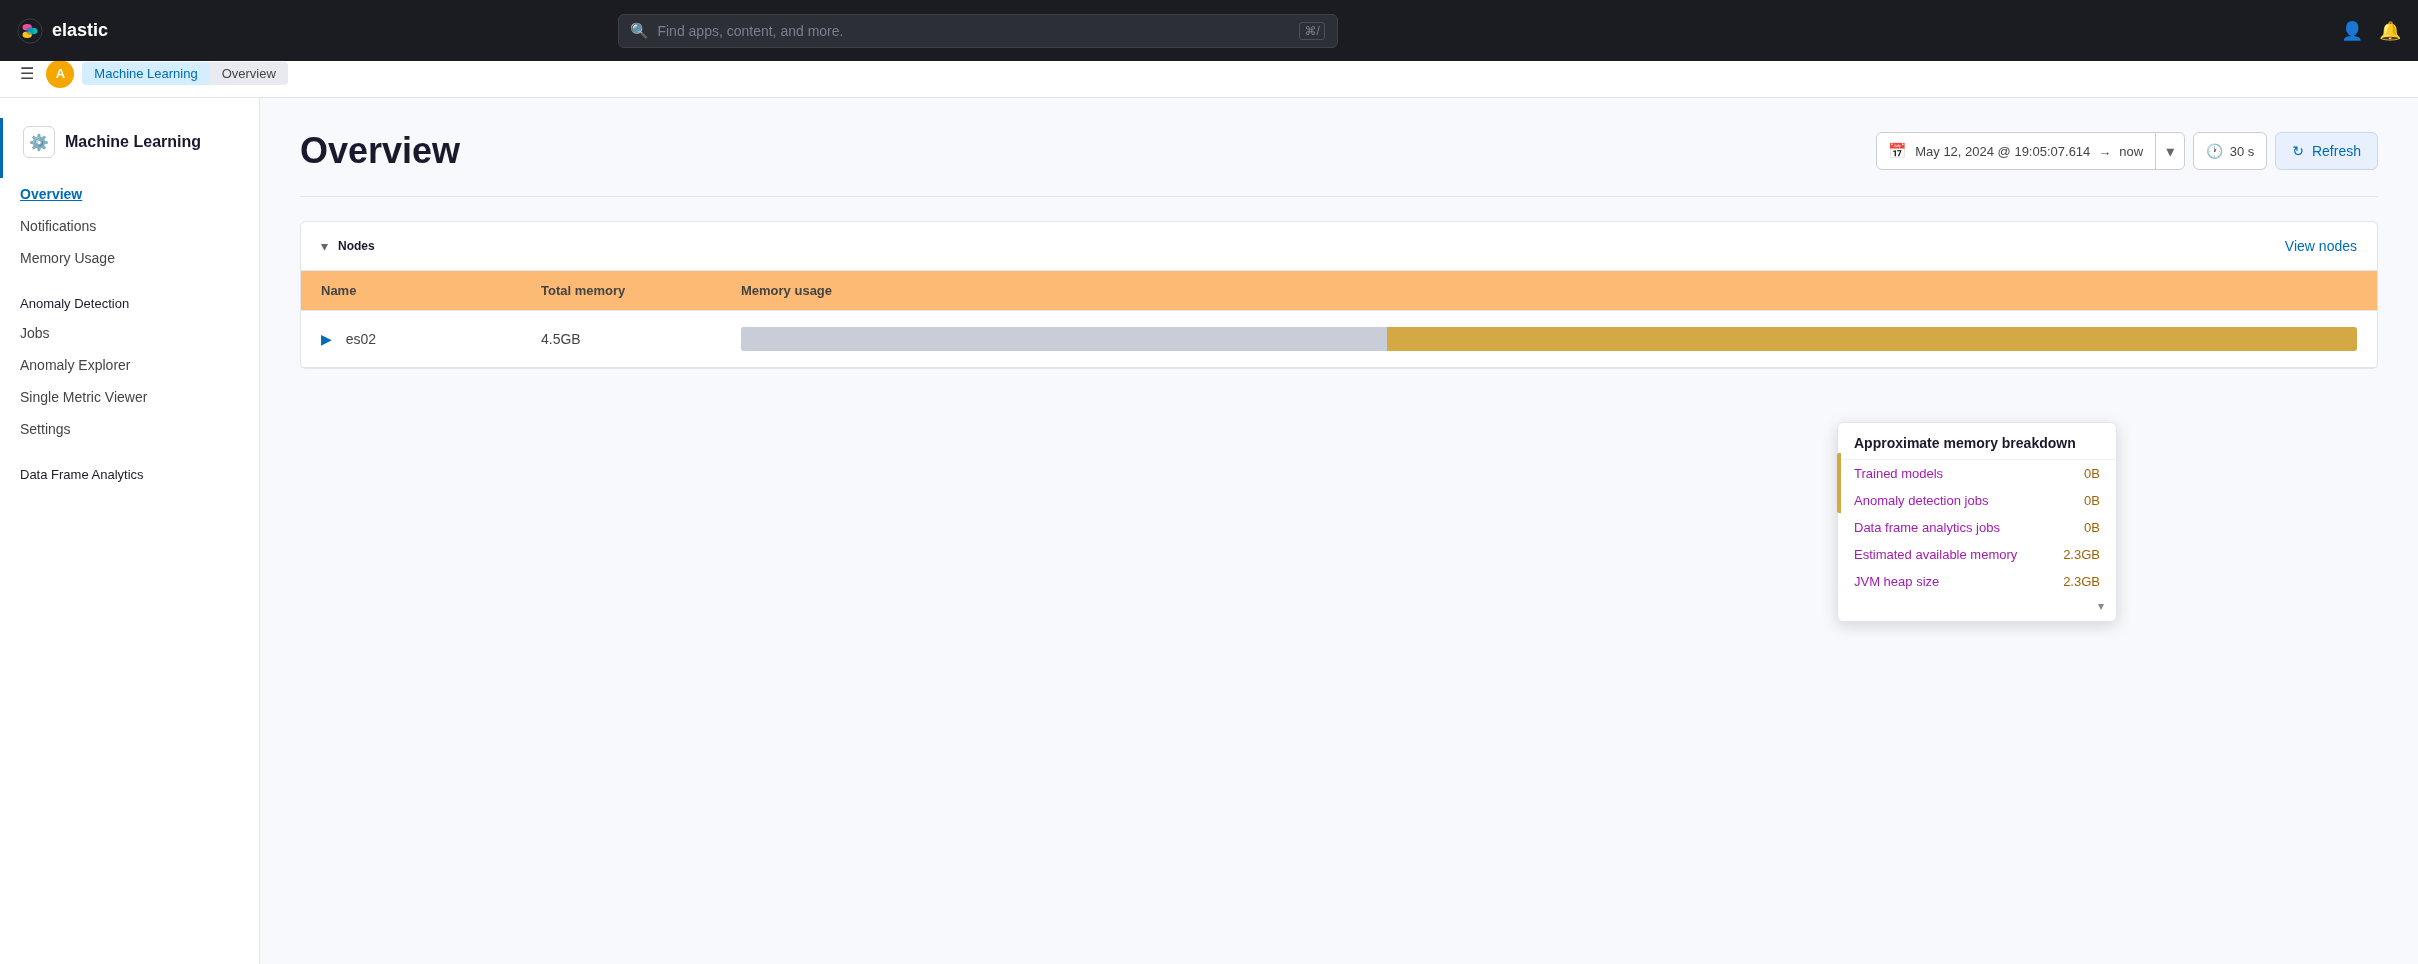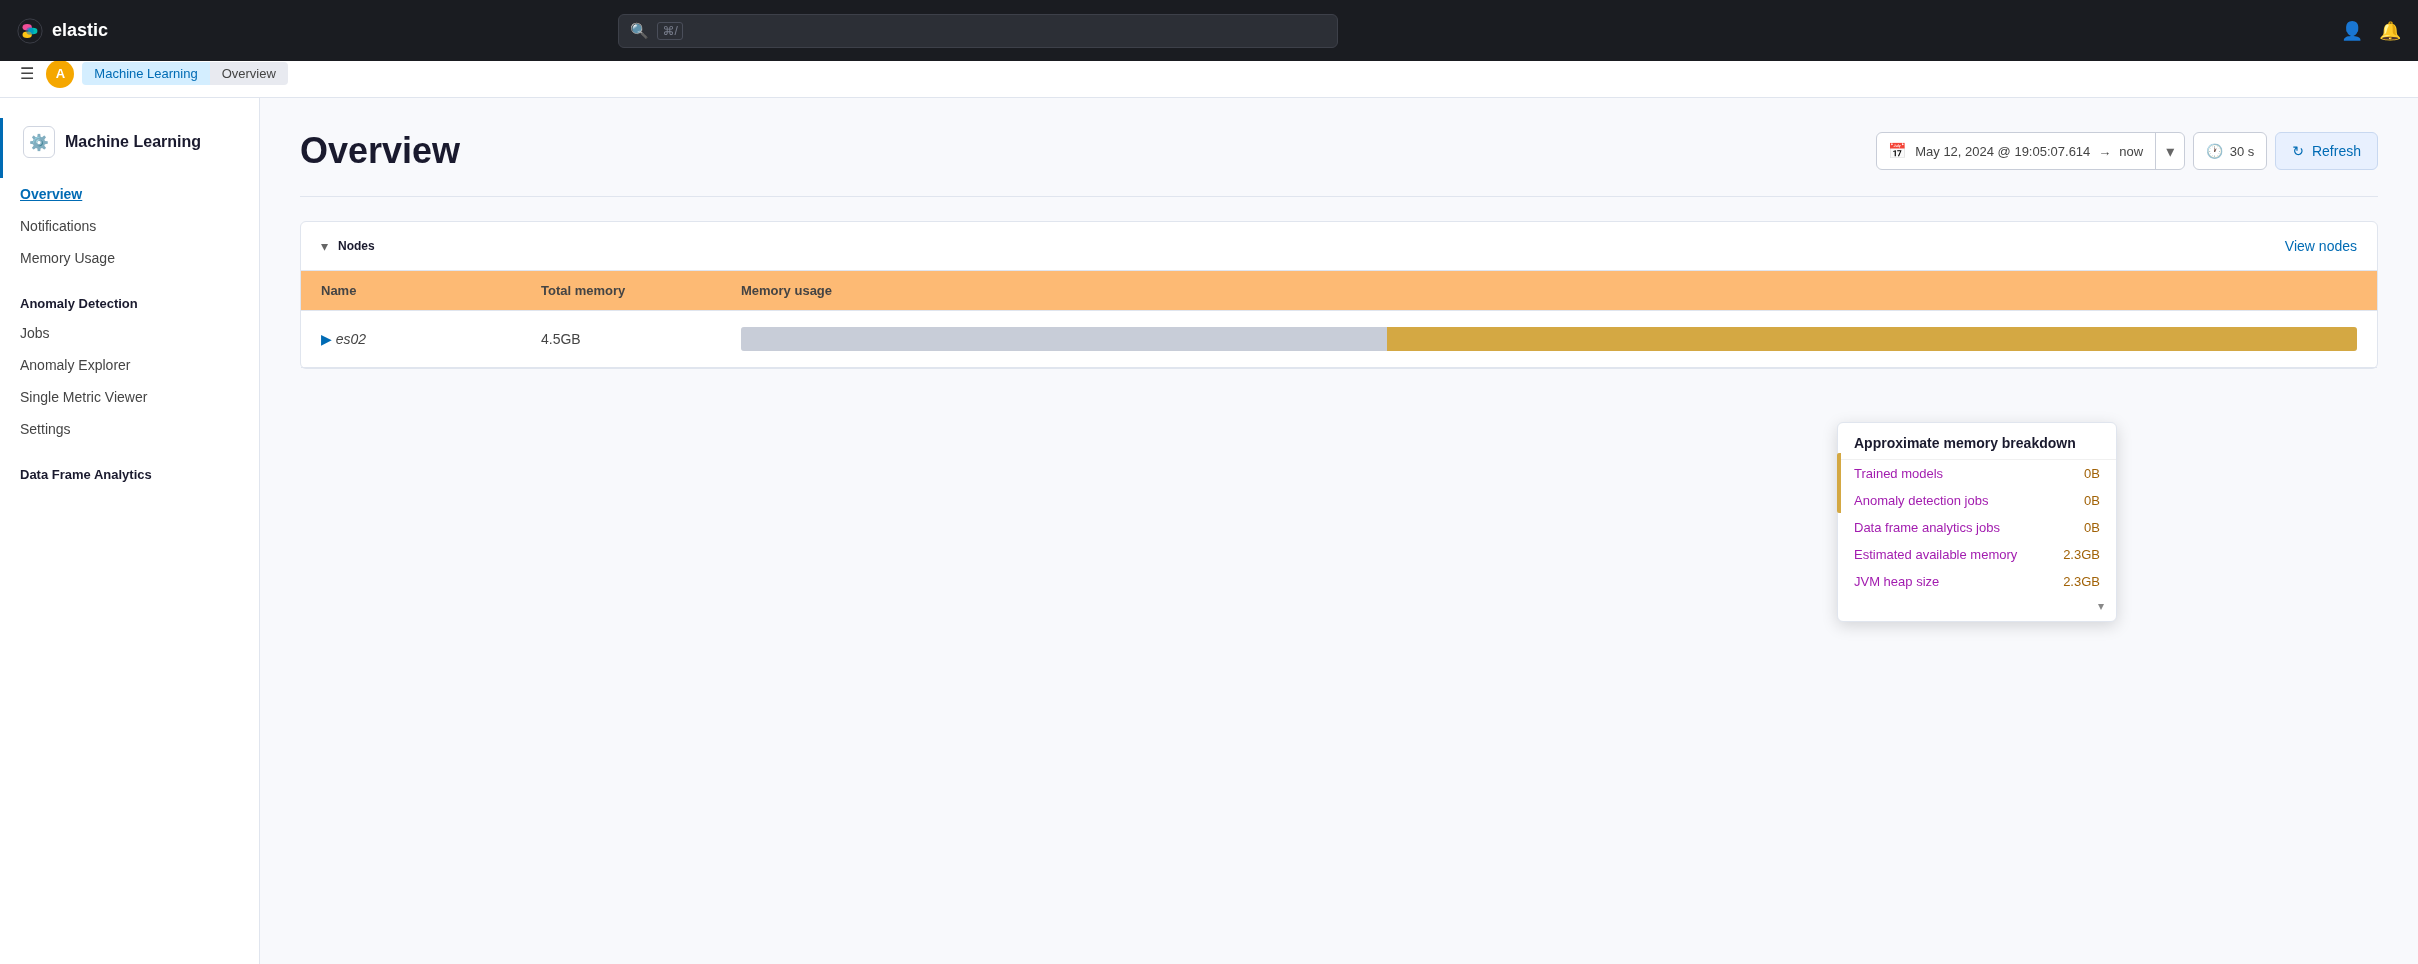--- a/index.html
+++ b/index.html
@@ -178,21 +178,21 @@
       color: #444;
     }
     .sidebar-nav-item.active {
       color: #006bb4;
       font-weight: 600;
       text-decoration: underline;
     }
     .sidebar-section-title {
       padding: 14px 20px 6px;
       font-size: 13px;
-      font-weight: 700;
+      font-weight: 400;
       color: #1a1a2e;
     }
 
     
     .main-content {
       flex: 1;
       padding: 32px 40px;
       overflow-y: auto;
       position: relative;
     }
@@ -439,20 +439,21 @@
       <ellipse cx="12" cy="11" rx="5" ry="3.5" fill="#f04e98"></ellipse>
       <ellipse cx="18" cy="15" rx="5" ry="3.5" fill="#00bfb3"></ellipse>
       <ellipse cx="12" cy="19" rx="5" ry="3.5" fill="#fec514"></ellipse>
       <ellipse cx="15" cy="15" rx="4" ry="4" fill="#07c" opacity="0.5"></ellipse>
     </svg>
     <span>elastic</span>
   </div>
 
   <div class="search-bar">
     <span style="color:#7a7f8e; font-size:15px;">🔍</span>
+    <input type="text" placeholder="Find apps, content, and more." style="">
     <span class="search-shortcut">⌘/</span>
   </div>
 
   <div class="nav-icons">
     <button class="nav-icon-btn">👤</button>
     <button class="nav-icon-btn">🔔</button>
   </div>
 </nav>
 
 <div class="breadcrumb-bar">
@@ -538,21 +539,21 @@
             <th style="width:200px;">Total memory</th>
             <th>Memory usage</th>
           </tr>
         </thead>
         <tbody>
 
 
           <tr>
             <td>
               <button class="expand-btn">▶</button>
-              <span style="font-style:italic;">es02</span>
+              <span style="margin-left:10px;">es02</span>
             </td>
             <td>4.5GB</td>
             <td>
               <div class="memory-bar-container">
                 <div class="memory-bar-gray" style="width:40%;"></div>
                 <div class="memory-bar-orange" style="width:60%;"></div>
               </div>
             </td>
           </tr>
         </tbody>

